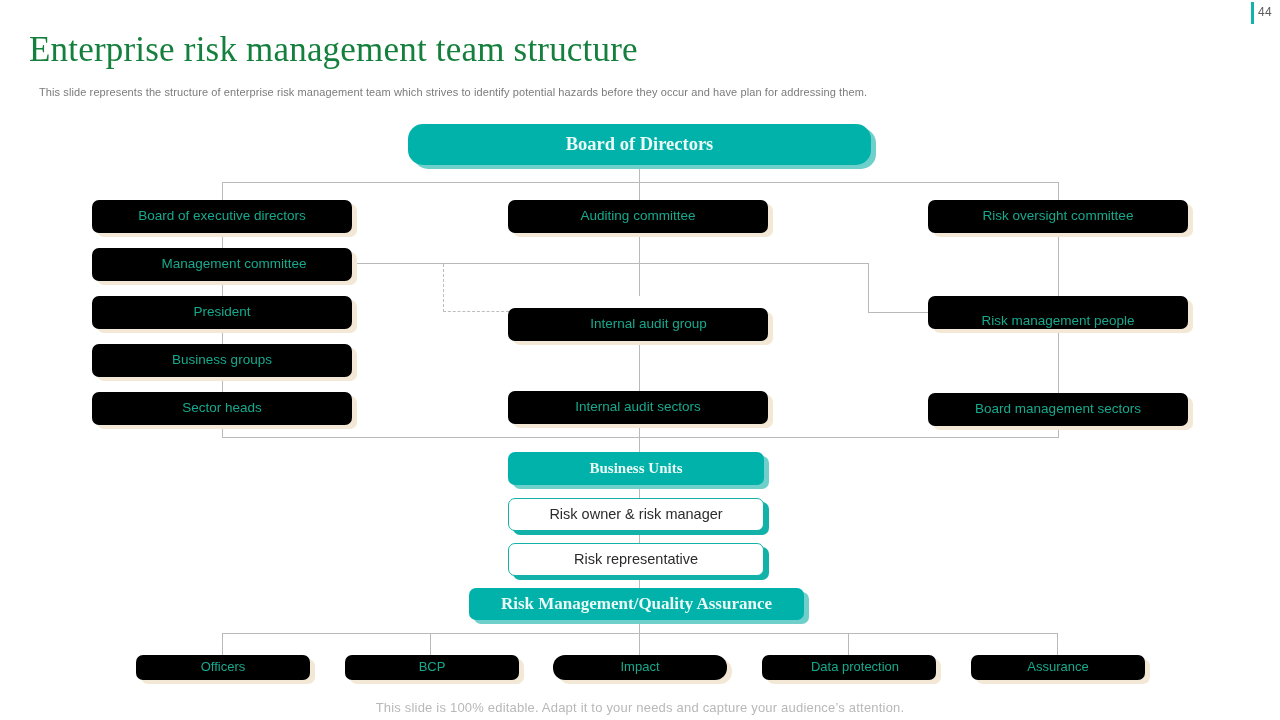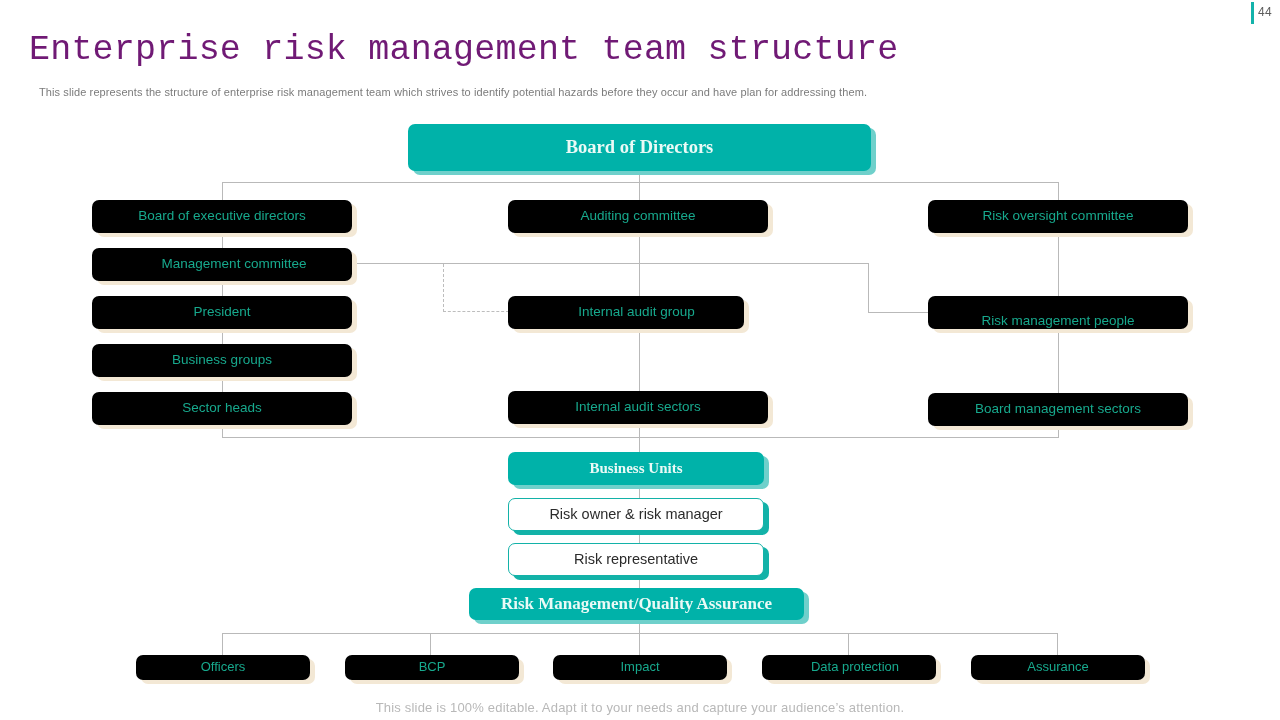--- a/index.html
+++ b/index.html
@@ -30,23 +30,23 @@
     position: absolute;
     top: 2px; left: 1251px;
     width: 3px; height: 22px;
     background: #13b3ab;
   }
 
   
   .page-title {
     position: absolute;
     left: 29px; top: 30px;
-    font-family: Liberation Mono, monospace;
+    font-family: Liberation Serif, serif;
     font-size: 35px;
-    color: #701a75;
+    color: #15803d;
     letter-spacing: .2px;
     white-space: nowrap;
   }
   .page-subtitle {
     position: absolute;
     left: 39px; top: 86px;
     font-size: 11px;
     color: #7b7b7b;
     letter-spacing: .1px;
     white-space: nowrap;
@@ -158,42 +158,42 @@
   <div class="line v" style="left:639px; top:576px; height:12px;"></div>
 
   <div class="line v" style="left:639px; top:620px; height:13px;"></div>
   <div class="line h" style="left:222px; top:633px; width:836px;"></div>
   <div class="line v" style="left:222px; top:633px; height:22px;"></div>
   <div class="line v" style="left:430px; top:633px; height:22px;"></div>
   <div class="line v" style="left:639px; top:633px; height:22px;"></div>
   <div class="line v" style="left:848px; top:633px; height:22px;"></div>
   <div class="line v" style="left:1057px; top:633px; height:22px;"></div>
 
-  <div class="node teal" style="left:408px; top:124px; width:463px; height:47px; font-size:18.5px;">
+  <div class="node teal" style="left:408px; top:124px; width:463px; height:41px; font-size:18.5px;border-radius:15px;">
     <span>Board of Directors</span>
   </div>
 
   <div class="node beige" style="left:92px; top:200px; width:260px; height:33px;">
     <span>Board of executive directors</span>
   </div>
   <div class="node beige" style="left:508px; top:200px; width:260px; height:33px;">
     <span>Auditing committee</span>
   </div>
   <div class="node beige" style="left:928px; top:200px; width:260px; height:33px;">
     <span>Risk oversight committee</span>
   </div>
 
   <div class="node beige" style="left:92px; top:248px; width:260px; height:33px;padding-left:24px;">
     <span>Management committee</span>
   </div>
 
   <div class="node beige" style="left:92px; top:296px; width:260px; height:33px;">
     <span>President</span>
   </div>
-  <div class="node beige" style="left:508px; top:296px; width:236px; height:33px;padding-left:21px;">
+  <div class="node beige" style="left:508px; top:308px; width:260px; height:33px;padding-left:21px;">
     <span>Internal audit group</span>
   </div>
   <div class="node beige" style="left:928px; top:296px; width:260px; height:33px;align-items:flex-end;">
     <span>Risk management people</span>
   </div>
 
   <div class="node beige" style="left:92px; top:344px; width:260px; height:33px;">
     <span>Business groups</span>
   </div>
 
@@ -222,21 +222,21 @@
   <div class="node teal" style="left:469px; top:588px; width:335px; height:32px; font-size:17px;">
     <span>Risk Management/Quality Assurance</span>
   </div>
 
   <div class="node beige" style="left:136px; top:655px; width:174px; height:25px; font-size:13px;">
     <span>Officers</span>
   </div>
   <div class="node beige" style="left:345px; top:655px; width:174px; height:25px; font-size:13px;">
     <span>BCP</span>
   </div>
-  <div class="node beige" style="left:553px; top:655px; width:174px; height:25px; font-size:13px;">
+  <div class="node beige" style="left:553px; top:655px; width:174px; height:25px; font-size:13px;border-radius:12px;">
     <span>Impact</span>
   </div>
   <div class="node beige" style="left:762px; top:655px; width:174px; height:25px; font-size:13px;padding-left:12px;">
     <span>Data protection</span>
   </div>
   <div class="node beige" style="left:971px; top:655px; width:174px; height:25px; font-size:13px;">
     <span>Assurance</span>
   </div>
 
   <div class="footer-note">This slide is 100% editable. Adapt it to your needs and capture your audience’s attention.</div>

